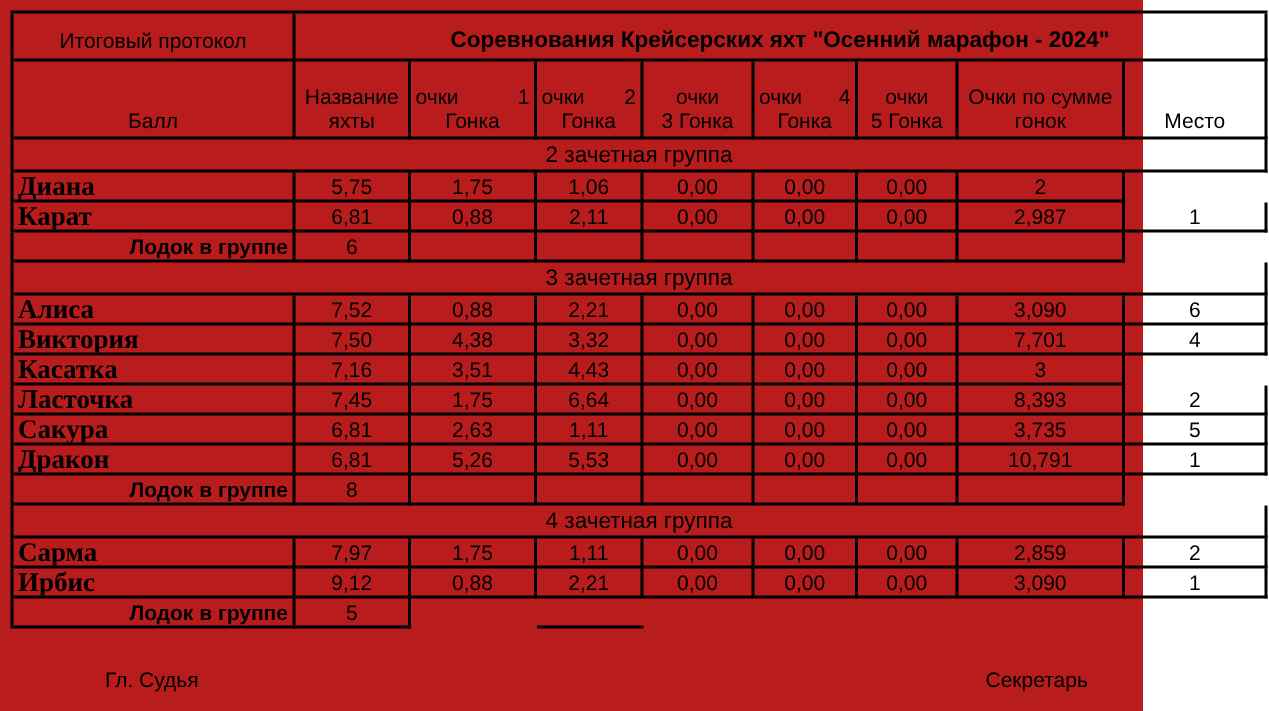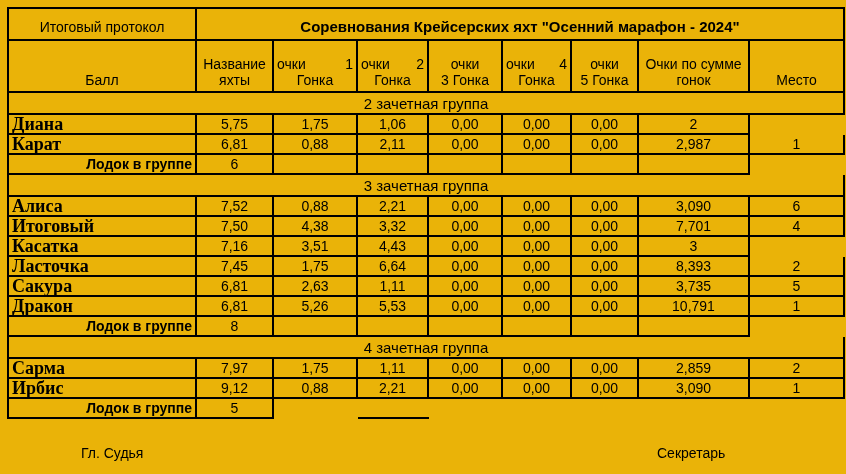--- a/index.html
+++ b/index.html
@@ -1,17 +1,17 @@
 <!DOCTYPE html>
 <html><head>
 <meta charset="utf-8">
 <style>
   html,body{margin:0;padding:0;}
   body{width:846px;height:474px;background:#fff;}
-  .page{position:relative;width:846px;height:474px;background:#eab308;color:#000;
+  .page{position:relative;width:762px;height:474px;background:#b91c1c;color:#000;
         font-family:"Liberation Sans","DejaVu Sans",sans-serif;}
   .sheet{position:absolute;left:7px;top:7px;border-top:2px solid #000;}
   .row{display:grid;grid-template-columns:188px 77px 84px 71px 74px 69px 67px 111px 95px;
        border-left:2px solid #000;}
   .cell{box-sizing:border-box;border-right:2px solid #000;border-bottom:2px solid #000;overflow:hidden;}
 
   .title-row{height:32px;}
   .tcell{display:flex;align-items:flex-end;justify-content:center;padding-bottom:4px;font-size:14px;}
   .left-title{grid-column:1;}
   .main-title{grid-column:2 / -1;font-weight:bold;font-size:15px;}
@@ -29,21 +29,21 @@
   .data-row{height:20px;}
   .lodok-row{height:20px;}
   .name-cell{display:flex;align-items:center;font-weight:bold;padding-left:3px;font-size:18px;font-family:Liberation Serif, serif;}
   .num-cell{display:flex;align-items:center;justify-content:center;font-size:14px;}
   .lodok-label{display:flex;align-items:center;justify-content:flex-end;font-weight:bold;
                padding-right:3px;font-size:14px;}
   .nob{border-right:none;border-bottom:none;}
   .bot{border-right:none;}
 
   .sig{position:absolute;top:445px;font-size:14px;}
-  .sig-left{left:81px;}
+  .sig-left{left:70px;}
   .sig-right{left:657px;}
 </style>
 </head>
 <body>
 
 <div class="page">
   <div class="sheet">
 
     <div class="row title-row">
       <div class="cell tcell left-title">Итоговый протокол</div>
@@ -130,21 +130,21 @@
           <div class="cell num-cell">7,52</div>
           <div class="cell num-cell">0,88</div>
           <div class="cell num-cell">2,21</div>
           <div class="cell num-cell">0,00</div>
           <div class="cell num-cell">0,00</div>
           <div class="cell num-cell">0,00</div>
           <div class="cell num-cell">3,090</div>
           <div class="cell num-cell">6</div>
         </div>
         <div class="row data-row">
-          <div class="cell name-cell">Итоговый</div>
+          <div class="cell name-cell">Виктория</div>
           <div class="cell num-cell">7,50</div>
           <div class="cell num-cell">4,38</div>
           <div class="cell num-cell">3,32</div>
           <div class="cell num-cell">0,00</div>
           <div class="cell num-cell">0,00</div>
           <div class="cell num-cell">0,00</div>
           <div class="cell num-cell">7,701</div>
           <div class="cell num-cell">4</div>
         </div>
         <div class="row data-row">

